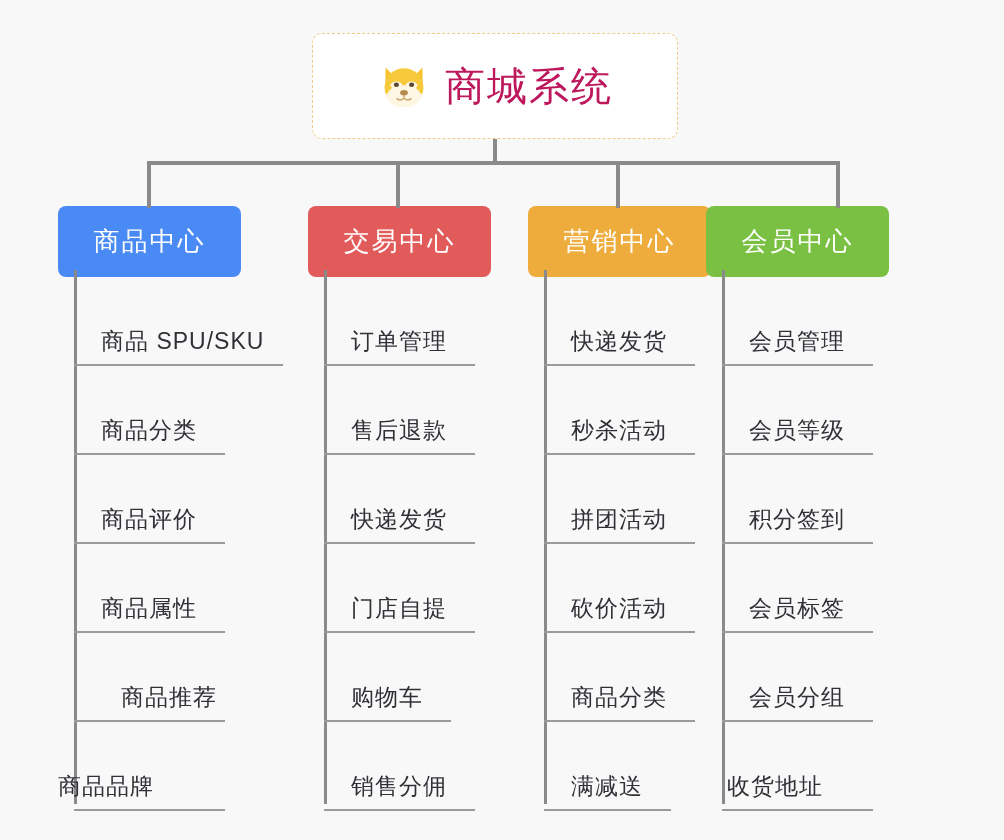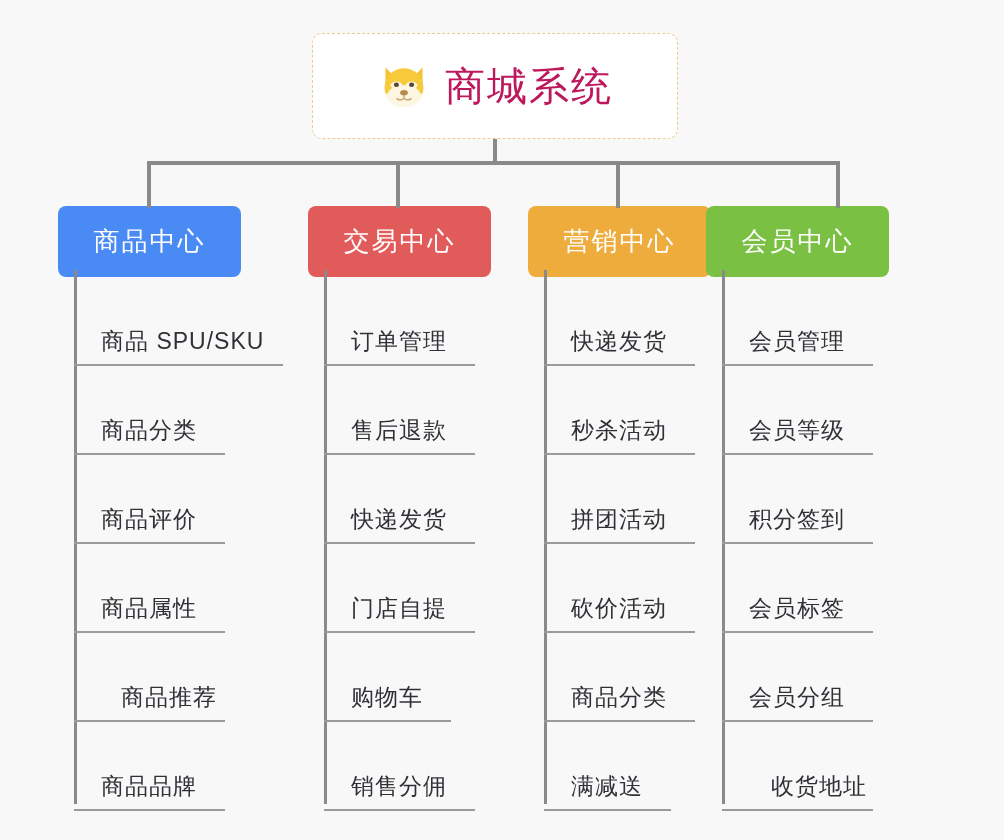--- a/index.html
+++ b/index.html
@@ -181,21 +181,21 @@
           <li class="leaf-item">
             <span class="leaf-underline" style="left: 16px; width: 151px;"></span>
             <span class="leaf-label" style="margin-left: 43px;">商品属性</span>
           </li>
           <li class="leaf-item">
             <span class="leaf-underline" style="left: 16px; width: 151px;"></span>
             <span class="leaf-label" style="margin-left: 63px;">商品推荐</span>
           </li>
           <li class="leaf-item">
             <span class="leaf-underline" style="left: 16px; width: 151px;"></span>
-            <span class="leaf-label" style="margin-left: 43px;">商品品牌</span>
+            <span class="leaf-label" style="">商品品牌</span>
           </li>
         </ul>
       </div>
       <div class="branch" style="left: 308px; width: 183px;">
         <div class="branch-header" style="background: rgb(226, 91, 91);">交易中心</div>
         <div class="branch-spine" style="left: 16px; height: 534px;"></div>
         <ul class="leaf-list">
           <li class="leaf-item">
             <span class="leaf-underline" style="left: 16px; width: 151px;"></span>
             <span class="leaf-label" style="margin-left: 43px;">订单管理</span>
@@ -271,21 +271,21 @@
           <li class="leaf-item">
             <span class="leaf-underline" style="left: 16px; width: 151px;"></span>
             <span class="leaf-label" style="margin-left: 43px;">会员标签</span>
           </li>
           <li class="leaf-item">
             <span class="leaf-underline" style="left: 16px; width: 151px;"></span>
             <span class="leaf-label" style="margin-left: 43px;">会员分组</span>
           </li>
           <li class="leaf-item">
             <span class="leaf-underline" style="left: 16px; width: 151px;"></span>
-            <span class="leaf-label" style="margin-left: 65px;">收货地址</span>
+            <span class="leaf-label" style="margin-left: 21px;">收货地址</span>
           </li>
         </ul>
       </div>
     </div>
 <div class="conn conn-drop" style="left: 147px;"></div>
     <div class="conn conn-drop" style="left: 396px;"></div>
     <div class="conn conn-drop" style="left: 616px;"></div>
     <div class="conn conn-drop" style="left: 836px;"></div>
   </div>
 

